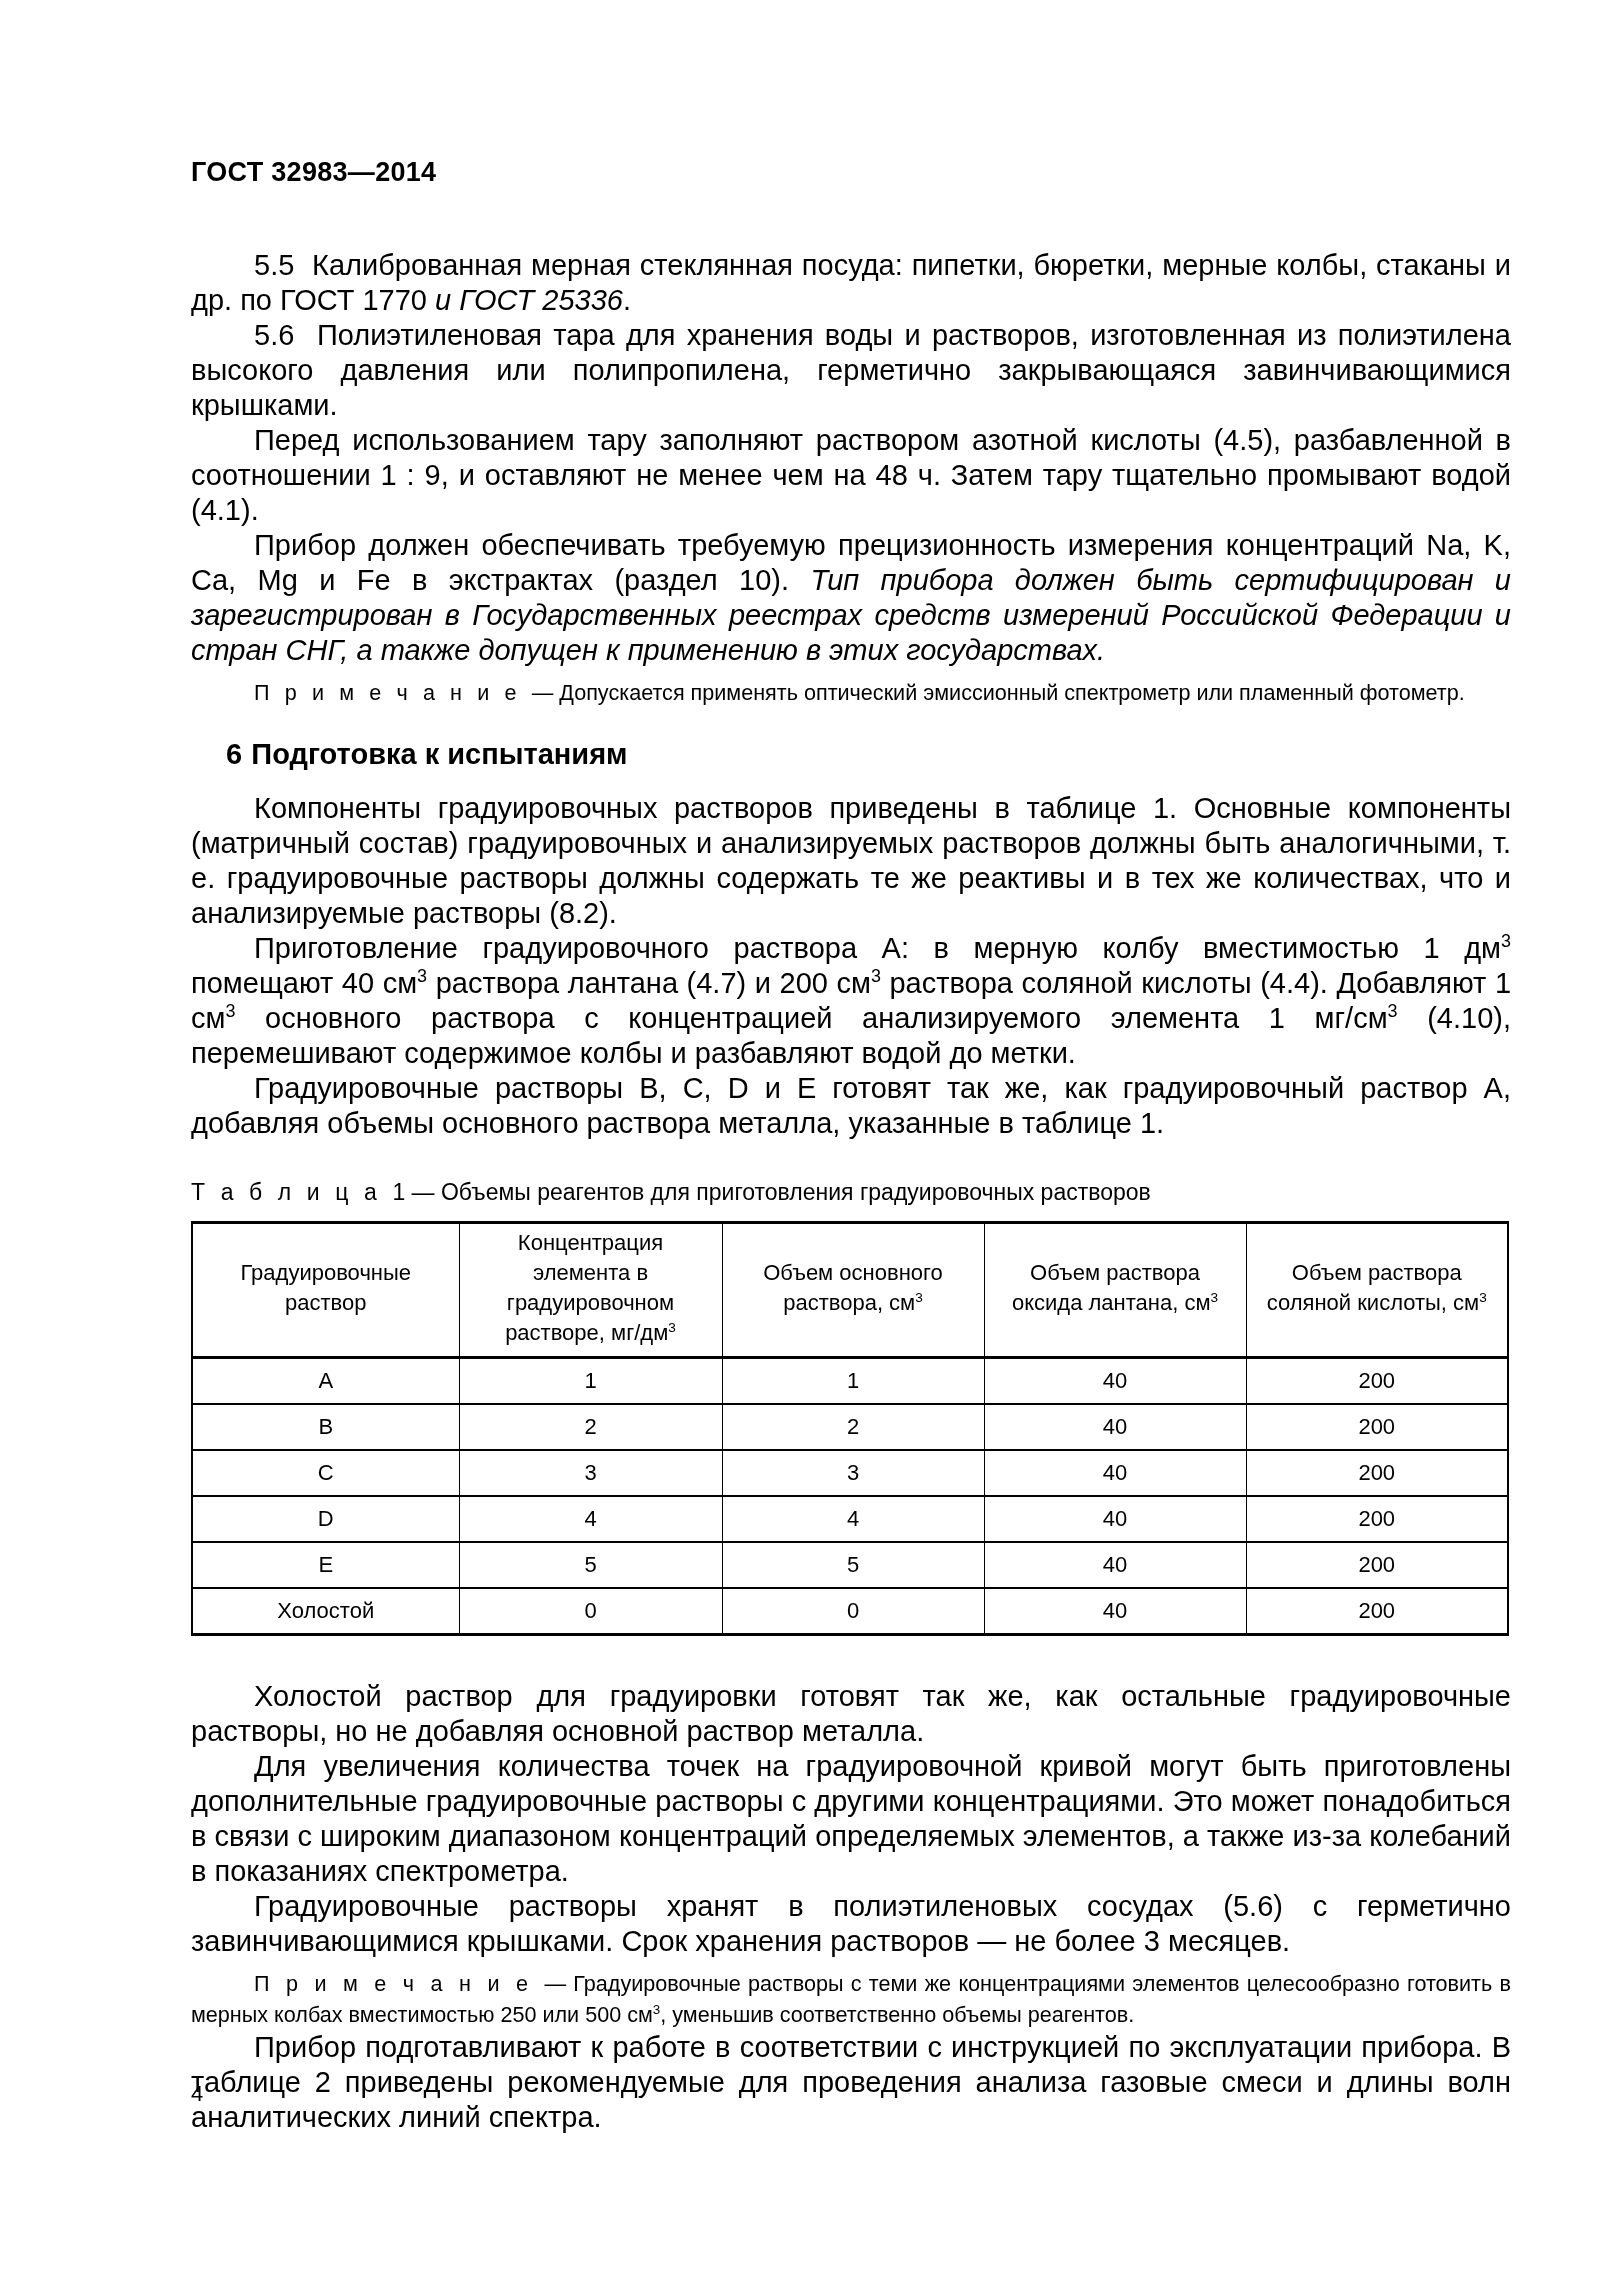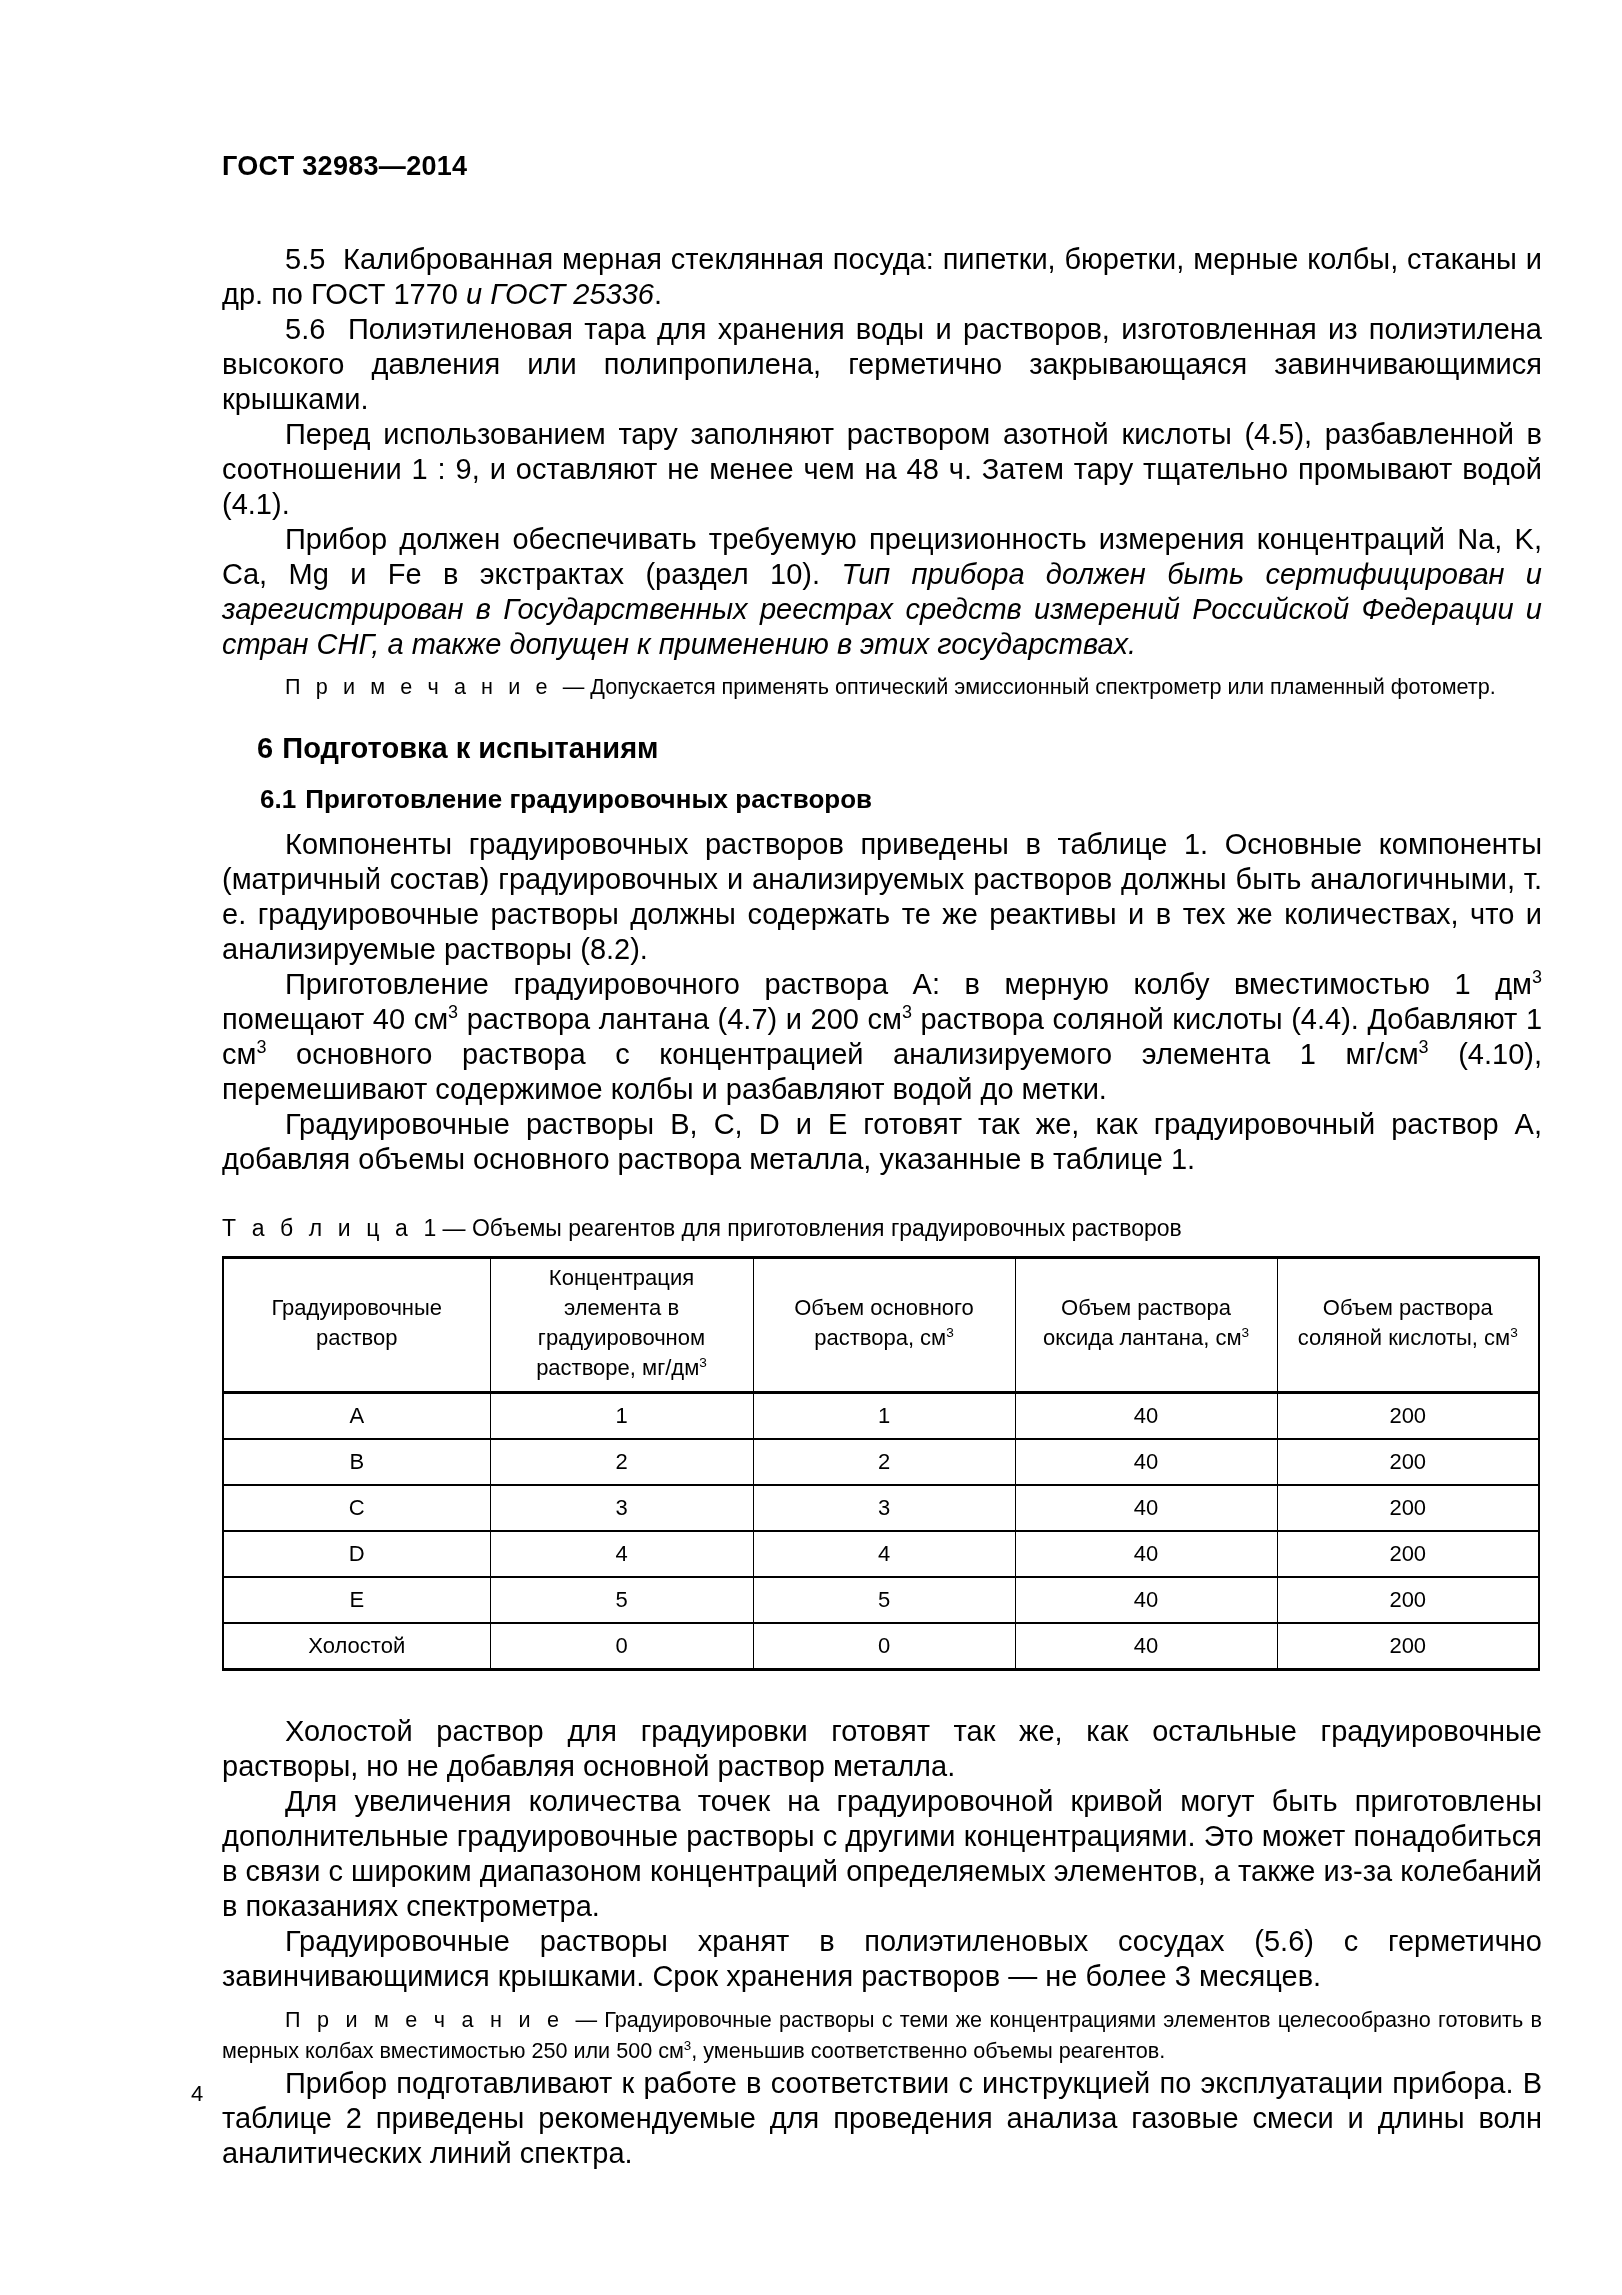--- a/index.html
+++ b/index.html
@@ -14,23 +14,22 @@
     height: 2295px;
     background: #ffffff;
     font-family: "Liberation Sans", sans-serif;
     color: #000000;
     box-sizing: border-box;
     overflow: hidden;
   }
   .content {
     position: absolute;
     left: 191px;
-    top: 152px;
+    top: 158px;
     width: 1320px;
-    margin-left: 31px;
   }
 
   
   .doc-header {
     font-size: 27px;
     font-weight: bold;
     letter-spacing: 0.3px;
     margin: 0 0 60px 0;
     line-height: 1.1;
   }
@@ -162,21 +161,20 @@
 
     <p class="para indent">Перед использованием тару заполняют раствором азотной кислоты (4.5), разбавленной в соотношении 1 : 9, и оставляют не менее чем на 48 ч. Затем тару тщательно промывают водой (4.1).</p>
 
 
     <p class="para indent"><span>Прибор должен обеспечивать требуемую прецизионность измерения концентраций Na, K, Ca, Mg и Fe в экстрактах (раздел 10). </span><span class="italic">Тип прибора должен быть сертифицирован и зарегистрирован в Государственных реестрах средств измерений Российской Федерации и стран СНГ, а также допущен к применению в этих государствах.</span></p>
 
     <p class="note"><span class="note-lead">П р и м е ч а н и е </span><span>— Допускается применять оптический эмиссионный спектрометр или пламенный фотометр.</span></p>
 
     <h2 class="sect"><span class="sect-num">6</span><span>Подготовка к испытаниям</span></h2>
 
-    <h3 class="subsect"><span class="sect-num">6.1</span><span>Приготовление градуировочных растворов</span></h3>
 
     <p class="para indent">Компоненты градуировочных растворов приведены в таблице 1. Основные компоненты (матричный состав) градуировочных и анализируемых растворов должны быть аналогичными, т. е. градуировочные растворы должны содержать те же реактивы и в тех же количествах, что и анализируемые растворы (8.2).</p>
 
     <p class="para indent"><span>Приготовление градуировочного раствора А: в мерную колбу вместимостью 1 дм</span><sup>3</sup><span> помещают 40 см</span><sup>3</sup><span> раствора лантана (4.7) и 200 см</span><sup>3</sup><span> раствора соляной кислоты (4.4). Добавляют 1 см</span><sup>3</sup><span> основного раствора с концентрацией анализируемого элемента 1 мг/см</span><sup>3</sup><span> (4.10), перемешивают содержимое колбы и разбавляют водой до метки.</span></p>
 
     <p class="para indent">Градуировочные растворы В, С, D и Е готовят так же, как градуировочный раствор А, добавляя объемы основного раствора металла, указанные в таблице 1.</p>
 
     <div class="table-caption"><span class="tbl-lead">Т а б л и ц а </span><span> 1 </span><span>— Объемы реагентов для приготовления градуировочных растворов</span></div>
 
     <table class="data">

